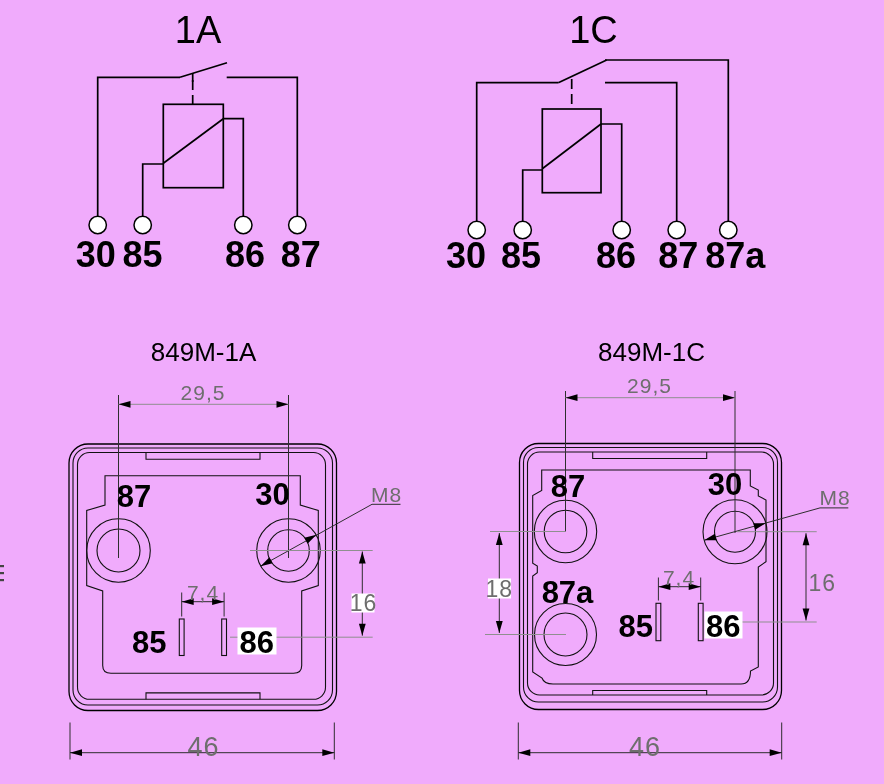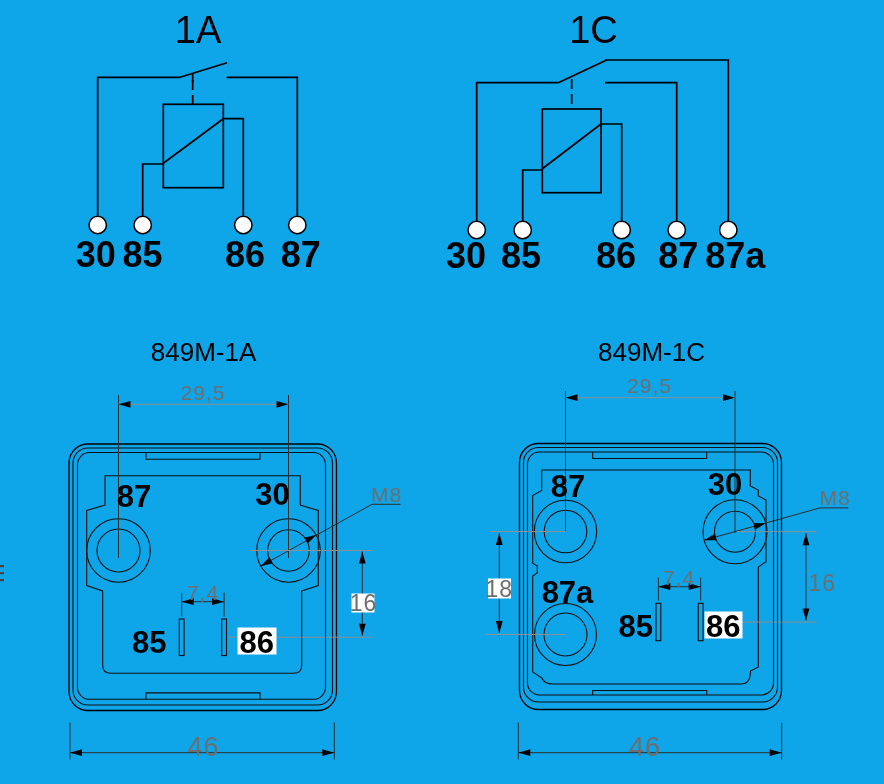--- a/index.html
+++ b/index.html
@@ -1,16 +1,16 @@
 <!DOCTYPE html>
 <html><head>
 <meta charset="utf-8">
 <style>
   html,body { margin:0; padding:0; background:#ffffff; }
-  .stage { position:relative; width:884px; height:784px; background:#0ea5e9; overflow:hidden;
+  .stage { position:relative; width:884px; height:784px; background:#f0abfc; overflow:hidden;
            font-family:"Liberation Sans", sans-serif; }
   svg text { font-family:"Liberation Sans", sans-serif; }
   .wire        { stroke:#000000; stroke-width:1.7; fill:none; }
   .wire-dash   { stroke:#000000; stroke-width:1.7; fill:none; stroke-dasharray:10 5; }
   .outline     { stroke:#000000; stroke-width:1.3; fill:none; }
   .outline-lt  { stroke:#111111; stroke-width:1.1; fill:none; }
   .thin        { stroke:#2e2e2e; stroke-width:1; fill:none; }
   .grayline    { stroke:#8f8f8f; stroke-width:1; fill:none; }
   .arrowhead   { fill:#000000; stroke:none; }
   .whitebg     { fill:#ffffff; stroke:none; }

